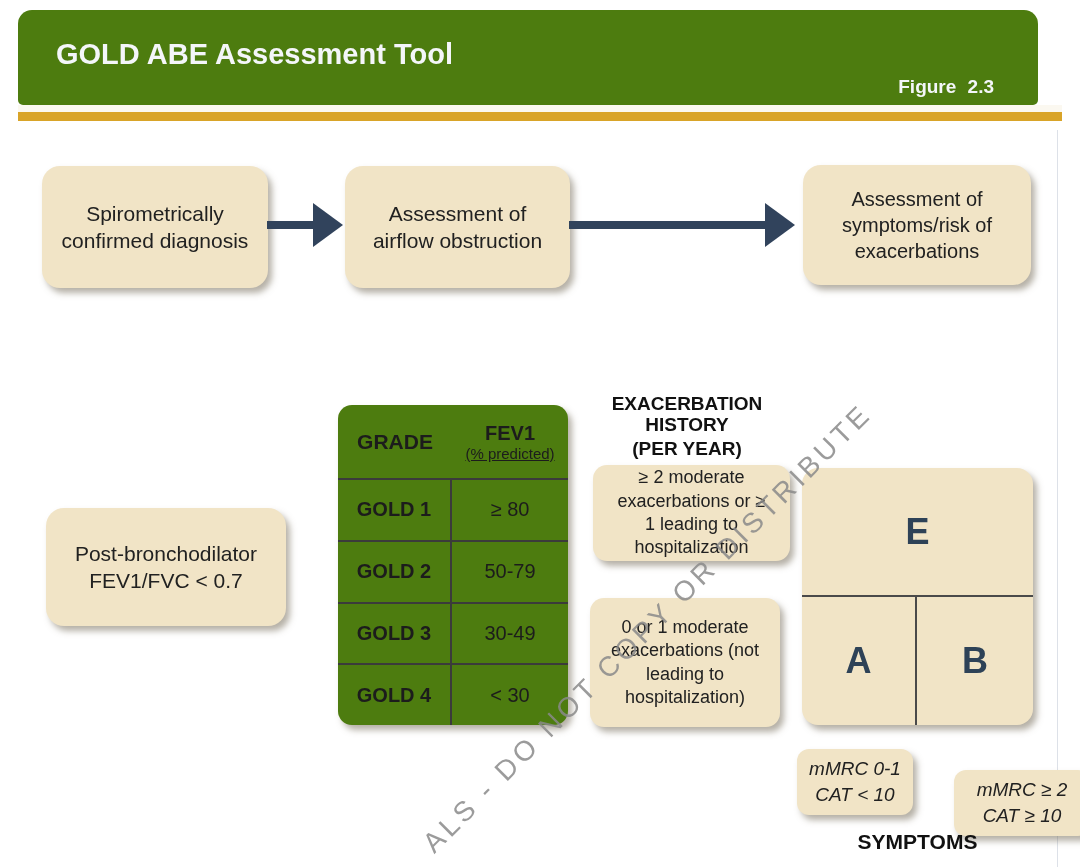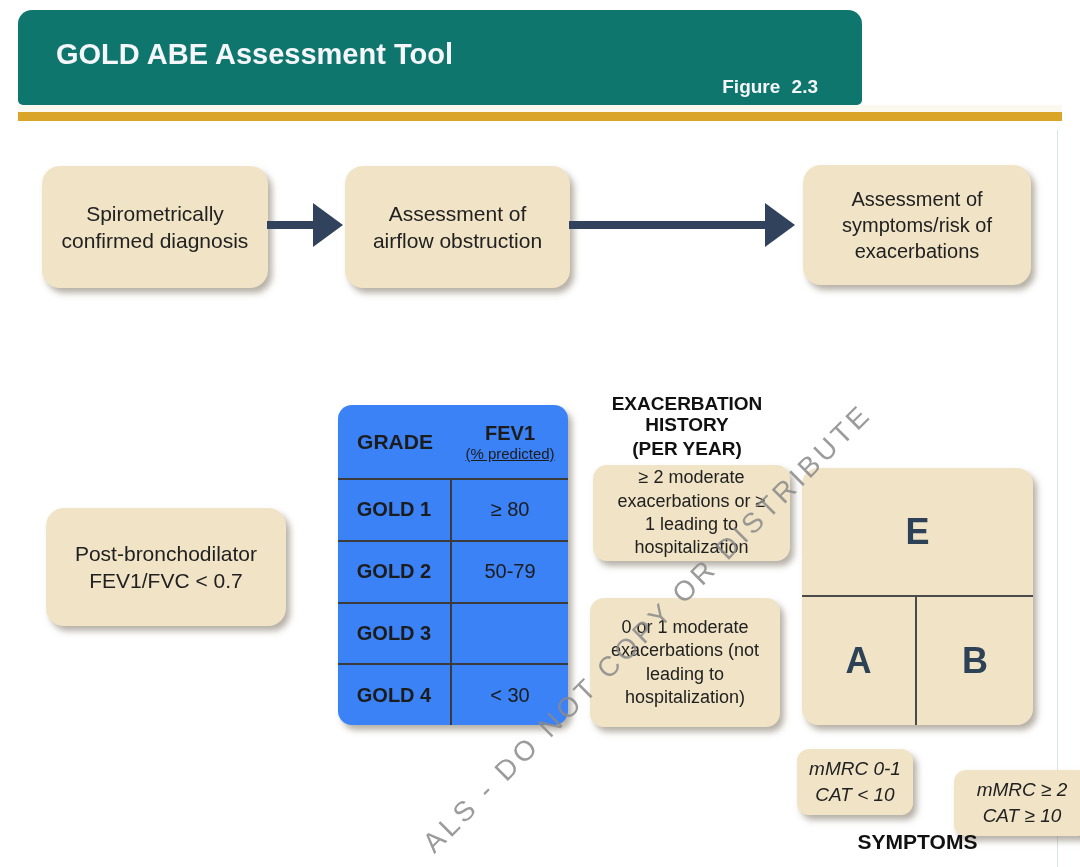--- a/index.html
+++ b/index.html
@@ -7,22 +7,22 @@
   body {
     position:relative;
     background:#ffffff;
     font-family:"Liberation Sans", sans-serif;
     overflow:hidden;
     color:#222;
   }
 
   
   .header {
-    position:absolute; left:18px; top:10px; width:844px; height:95px;
-    background:#0f766e;
+    position:absolute; left:18px; top:10px; width:1020px; height:95px;
+    background:#4d7c0f;
     border-radius:14px 14px 5px 5px;
   }
   .header .title {
     position:absolute; left:38px; top:28px;
     font-size:29px; font-weight:700; color:#f4f6f9;
   }
   .header .figure-label {
     position:absolute; right:44px; bottom:7px;
     font-size:19px; font-weight:700; color:#f4f6f9; word-spacing:6px;
   }
@@ -58,21 +58,21 @@
     border-left:30px solid #31435c;
   }
   .arrow1-shaft { left:267px; top:221px; width:48px; }
   .arrow1-head  { left:313px; top:203px; }
   .arrow2-shaft { left:569px; top:221px; width:198px; }
   .arrow2-head  { left:765px; top:203px; }
 
   
   .grade-table {
     position:absolute; left:338px; top:405px; width:230px; height:320px;
-    background:#3b82f6; border-radius:14px;
+    background:#4d7c0f; border-radius:14px;
     box-shadow:4px 5px 6px rgba(110,100,80,.5);
     display:flex; flex-direction:column;
     color:#1c1c1c;
   }
   .t-header { height:73px; display:flex; align-items:center; }
   .t-header .c1 { width:114px; text-align:center; font-size:21px; font-weight:700; }
   .t-header .c2 { flex:1; text-align:center; }
   .t-header .c2 .h1 { font-size:20px; font-weight:700; }
   .t-header .c2 .h2 { font-size:15px;text-decoration:underline; }
   .t-row { flex:1; display:flex; border-top:2px solid #3b3b3b; align-items:stretch; }
@@ -165,20 +165,21 @@
   <div class="t-row">
     <div class="c1">GOLD 1</div>
     <div class="c2">≥ 80</div>
   </div>
   <div class="t-row">
     <div class="c1">GOLD 2</div>
     <div class="c2">50-79</div>
   </div>
   <div class="t-row">
     <div class="c1">GOLD 3</div>
+    <div class="c2">30-49</div>
   </div>
   <div class="t-row">
     <div class="c1">GOLD 4</div>
     <div class="c2">&lt; 30</div>
   </div>
 </div>
 
 <div class="exac-heading">
   <div class="l1">EXACERBATION</div>
   <div class="l2">HISTORY</div>

